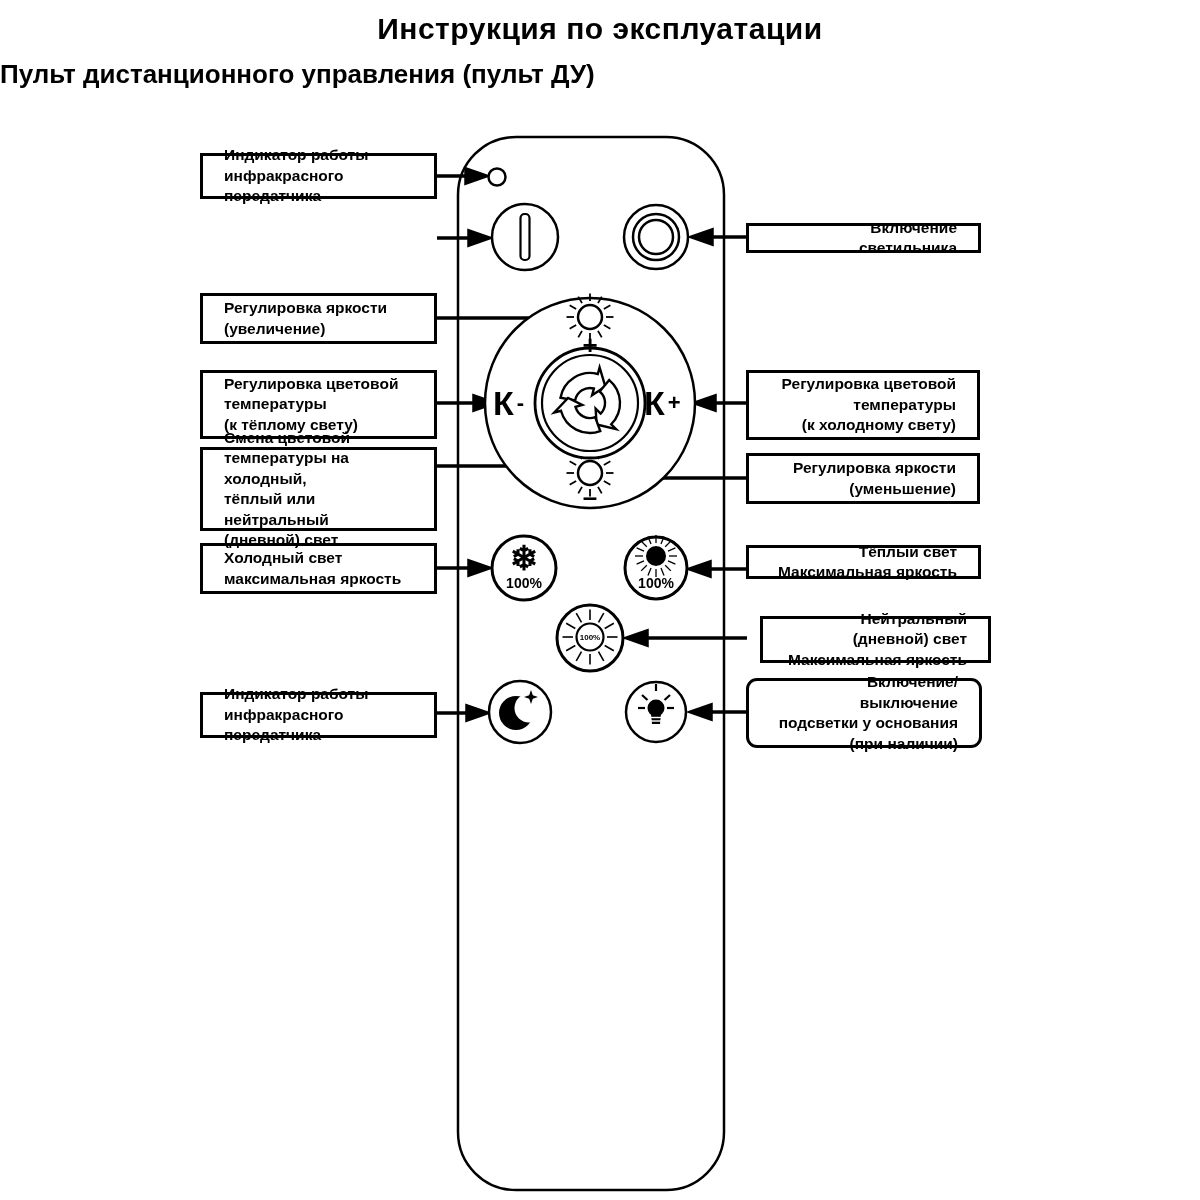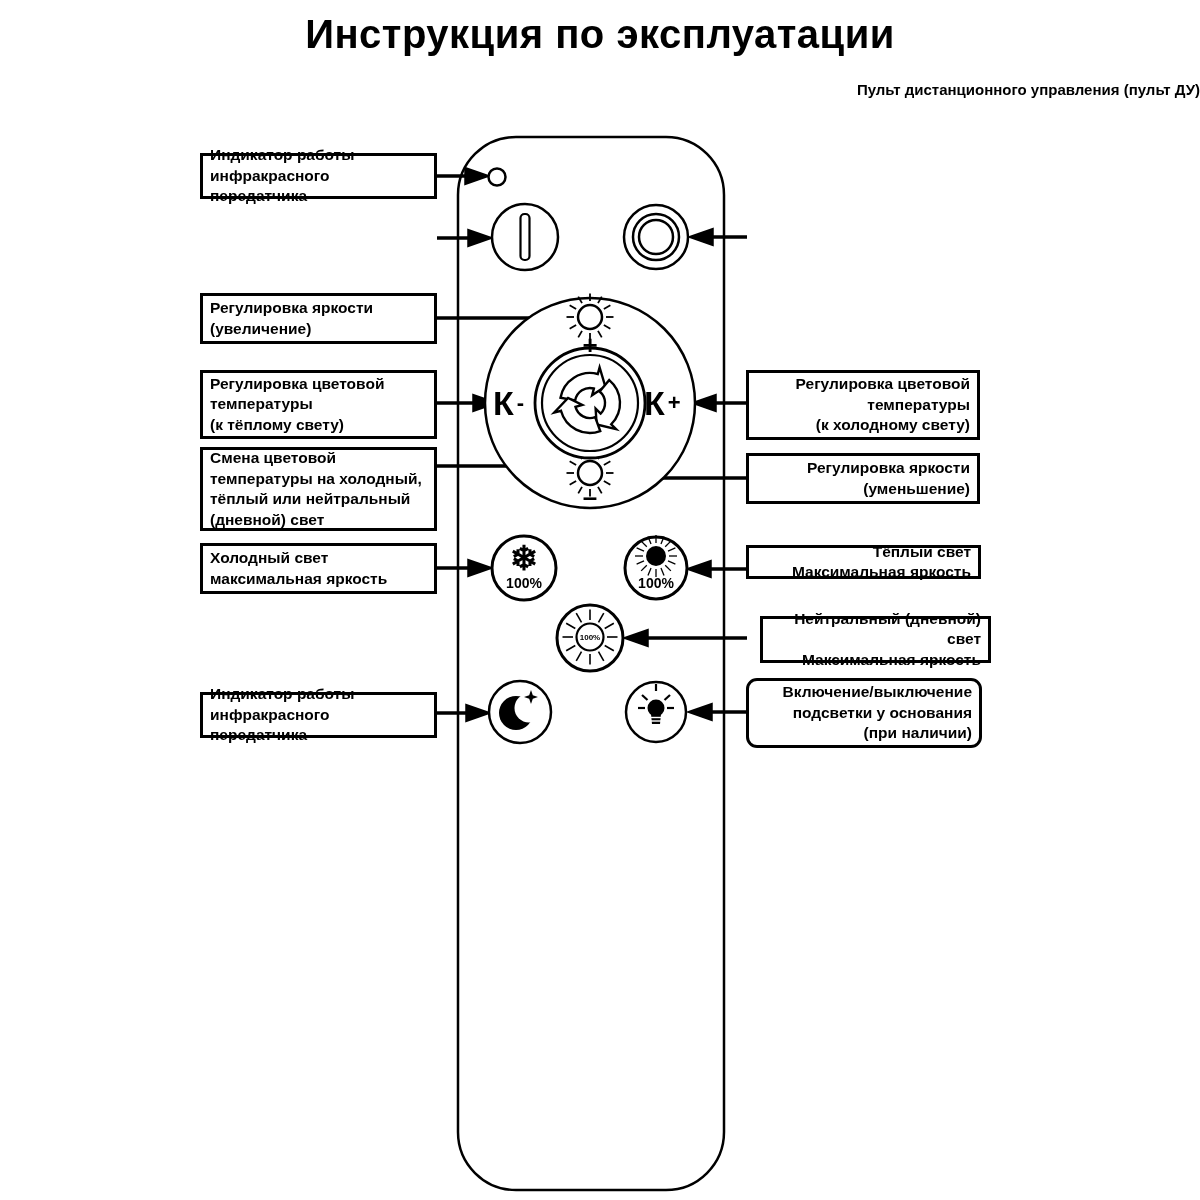--- a/index.html
+++ b/index.html
@@ -1,24 +1,24 @@
 <!DOCTYPE html>
 <html><head>
 <meta charset="utf-8">
 <style>
   html,body{margin:0;padding:0;background:#fff;}
   .canvas{position:relative;width:1200px;height:1200px;background:#ffffff;overflow:hidden;
           font-family:"Liberation Sans", sans-serif;color:#000;}
   .title{position:absolute;top:12px;left:0;width:1200px;text-align:center;
-         font-size:40px;font-weight:bold;letter-spacing:.5px;}
-  .subtitle{position:absolute;top:81px;left:0;width:1200px;text-align:right;
-            font-size:15px;font-weight:bold;}
+         font-size:30px;font-weight:bold;letter-spacing:.5px;}
+  .subtitle{position:absolute;top:59px;left:0;width:1200px;text-align:left;
+            font-size:26px;font-weight:bold;}
   svg.diagram{position:absolute;left:0;top:0;}
   .callout{position:absolute;box-sizing:border-box;border:3px solid #000;background:#fff;
-           display:flex;align-items:center;padding:2px 7px;
+           display:flex;align-items:center;padding:2px 21px;
            font-size:15.5px;font-weight:bold;line-height:20.5px;white-space:pre-line;}
   .callout.left{justify-content:flex-start;text-align:left;}
   .callout.right{justify-content:flex-end;text-align:right;}
   .glyph{position:absolute;display:flex;align-items:center;justify-content:center;}
   .kbtn{font-weight:bold;}
   .kbtn .kletter{font-size:34px;}
   .kbtn .ksign{font-size:22px;margin-left:3px;}
   .sign{font-weight:bold;font-size:26px;}
   .pct{font-weight:bold;font-size:14px;}
   .pct-tiny{font-weight:bold;font-size:8px;}
@@ -222,20 +222,21 @@
 (к тёплому свету)</div>
   <div class="callout left" style="left:200px;top:543px;width:237px;height:51px;">Холодный свет
 максимальная яркость</div>
   <div class="callout left" style="left:200px;top:447px;width:237px;height:84px;">Смена цветовой
 температуры на холодный,
 тёплый или нейтральный
 (дневной) свет</div>
   <div class="callout left" style="left:200px;top:692px;width:237px;height:46px;">Индикатор работы
 инфракрасного передатчика</div>
 
+  <div class="callout right" style="left:746px;top:223px;width:235px;height:30px;">Включение светильника</div>
   <div class="callout right" style="left:746px;top:370px;width:234px;height:70px;">Регулировка цветовой
 температуры
 (к холодному свету)</div>
   <div class="callout right" style="left:746px;top:453px;width:234px;height:51px;">Регулировка яркости
 (уменьшение)</div>
   <div class="callout right" style="left:746px;top:545px;width:235px;height:34px;">Тёплый свет
 Максимальная яркость</div>
   <div class="callout right" style="left:760px;top:616px;width:231px;height:47px;">Нейтральный (дневной) свет
 Максимальная яркость</div>
   <div class="callout right" style="left:746px;top:678px;width:236px;height:70px;border-radius:11px;">Включение/выключение

